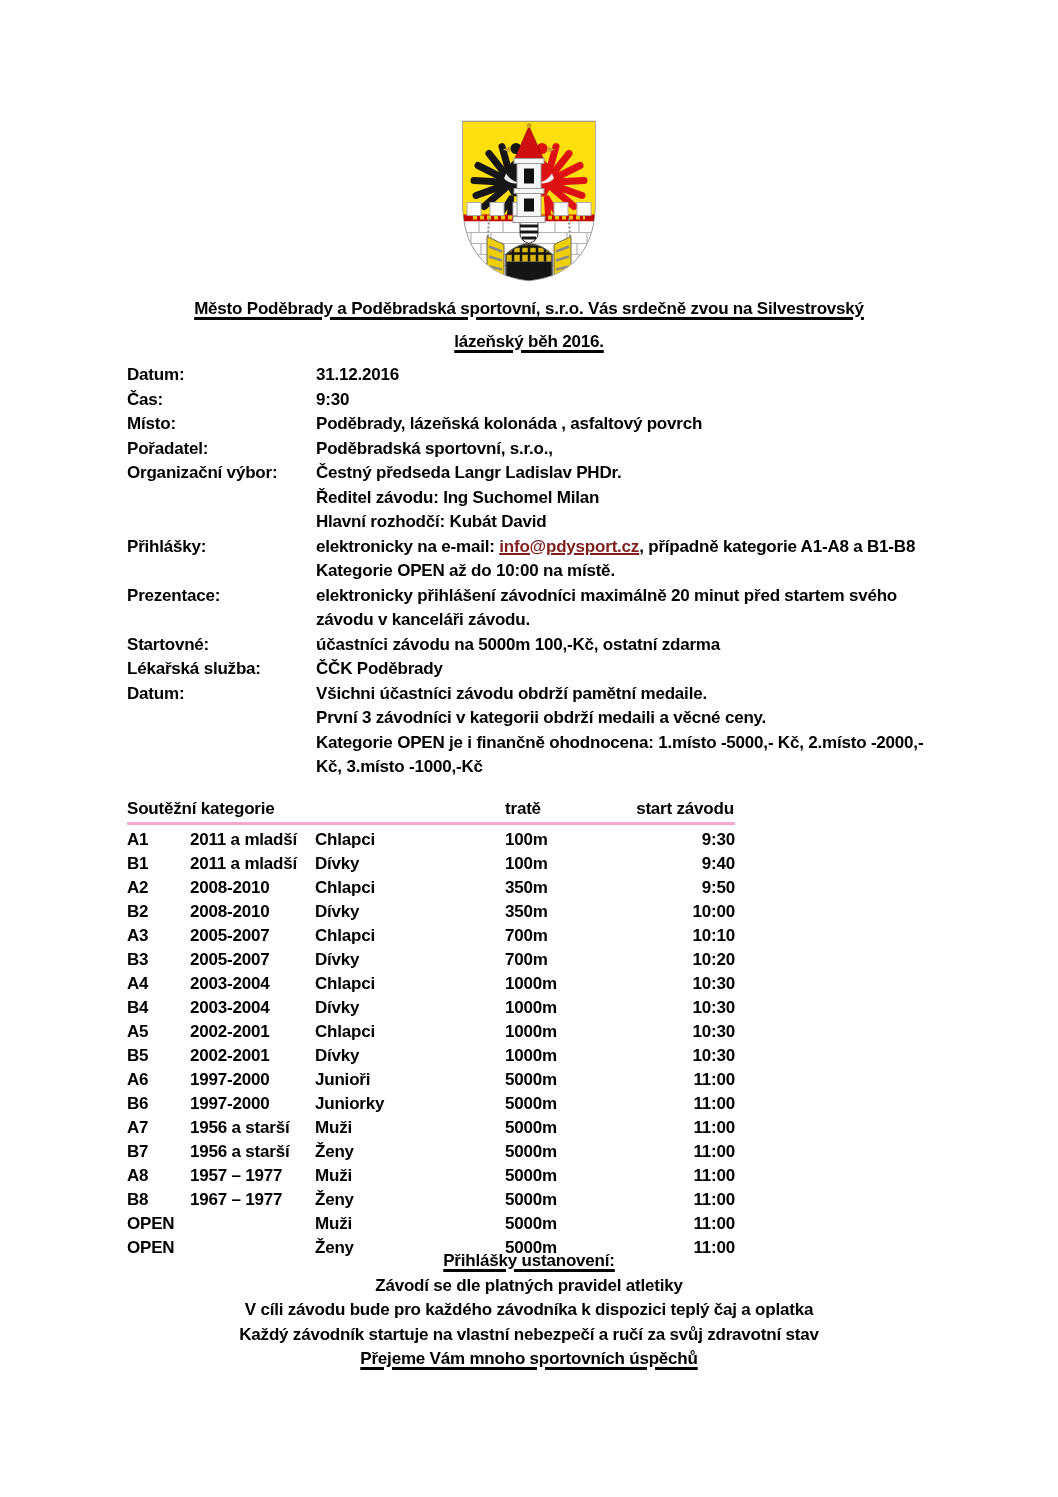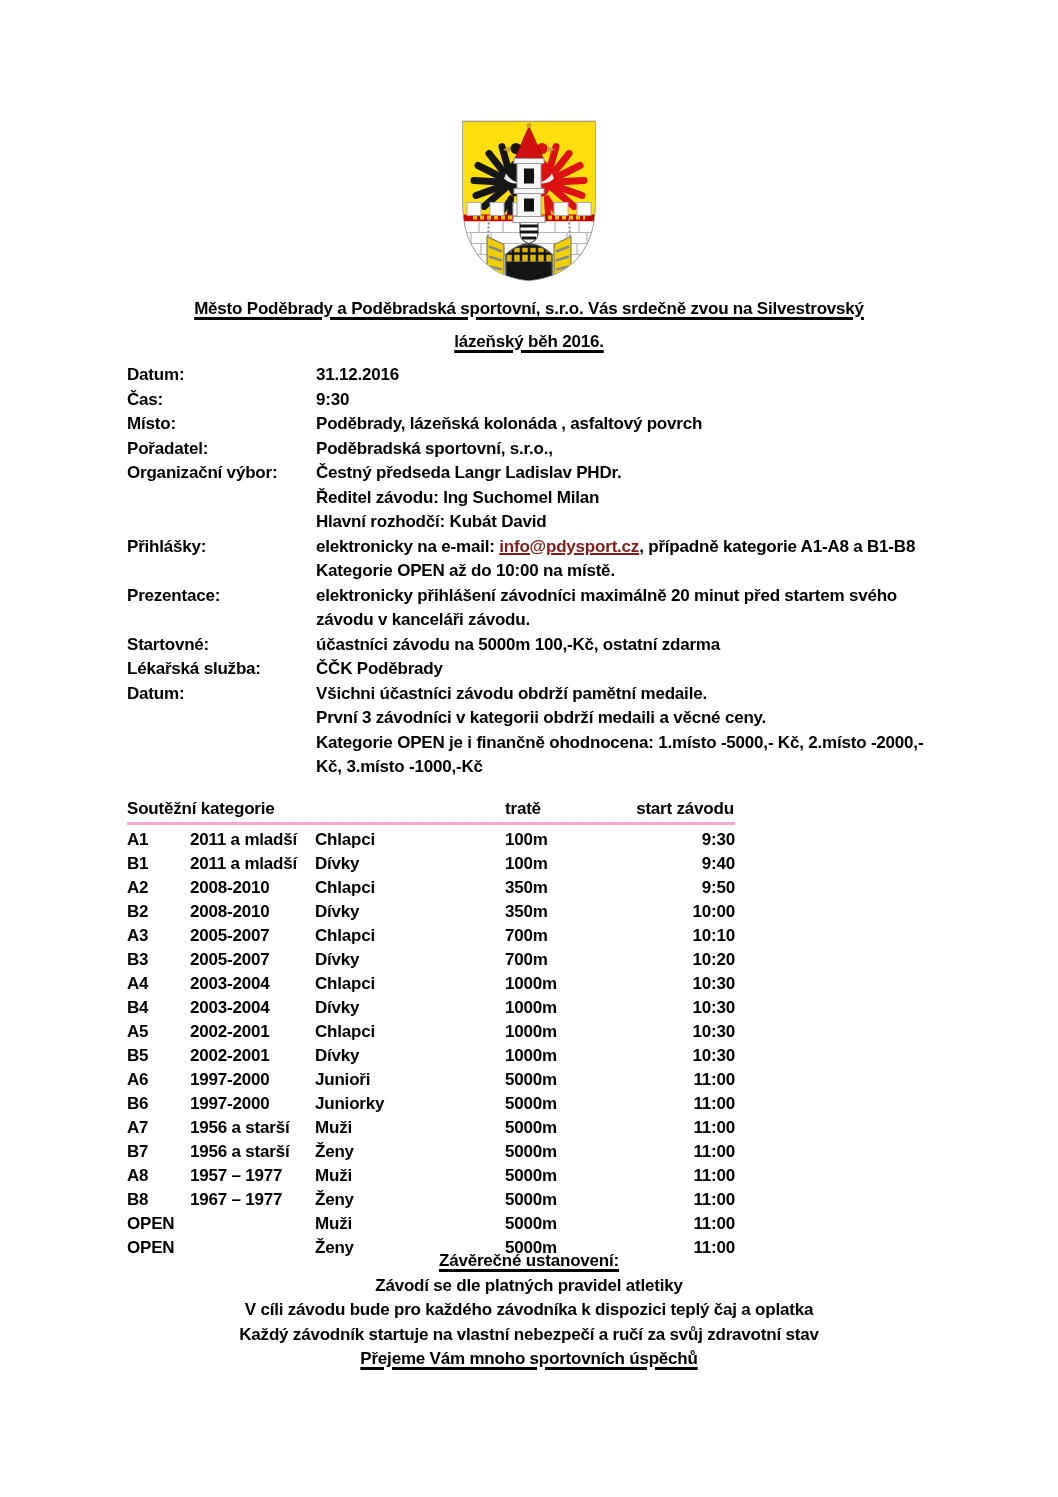--- a/index.html
+++ b/index.html
@@ -347,21 +347,21 @@
           <span class="c-code">OPEN</span>
           <span class="c-years"></span>
           <span class="c-group">Ženy</span>
           <span class="c-dist">5000m</span>
           <span class="c-start">11:00</span>
         </div>
       </div>
   </div>
 
   <div class="closing">
-    <div class="u">Závěrečné ustanovení:</div>
+    <div class="u">Přihlášky ustanovení:</div>
     <div>
 
         <div>Závodí se dle platných pravidel atletiky</div>
 
         <div>V cíli závodu bude pro každého závodníka k dispozici teplý čaj a oplatka</div>
 
         <div>Každý závodník startuje na vlastní nebezpečí a ručí za svůj zdravotní stav</div>
       </div>
     <div class="u">Přejeme Vám mnoho sportovních úspěchů</div>
   </div>

